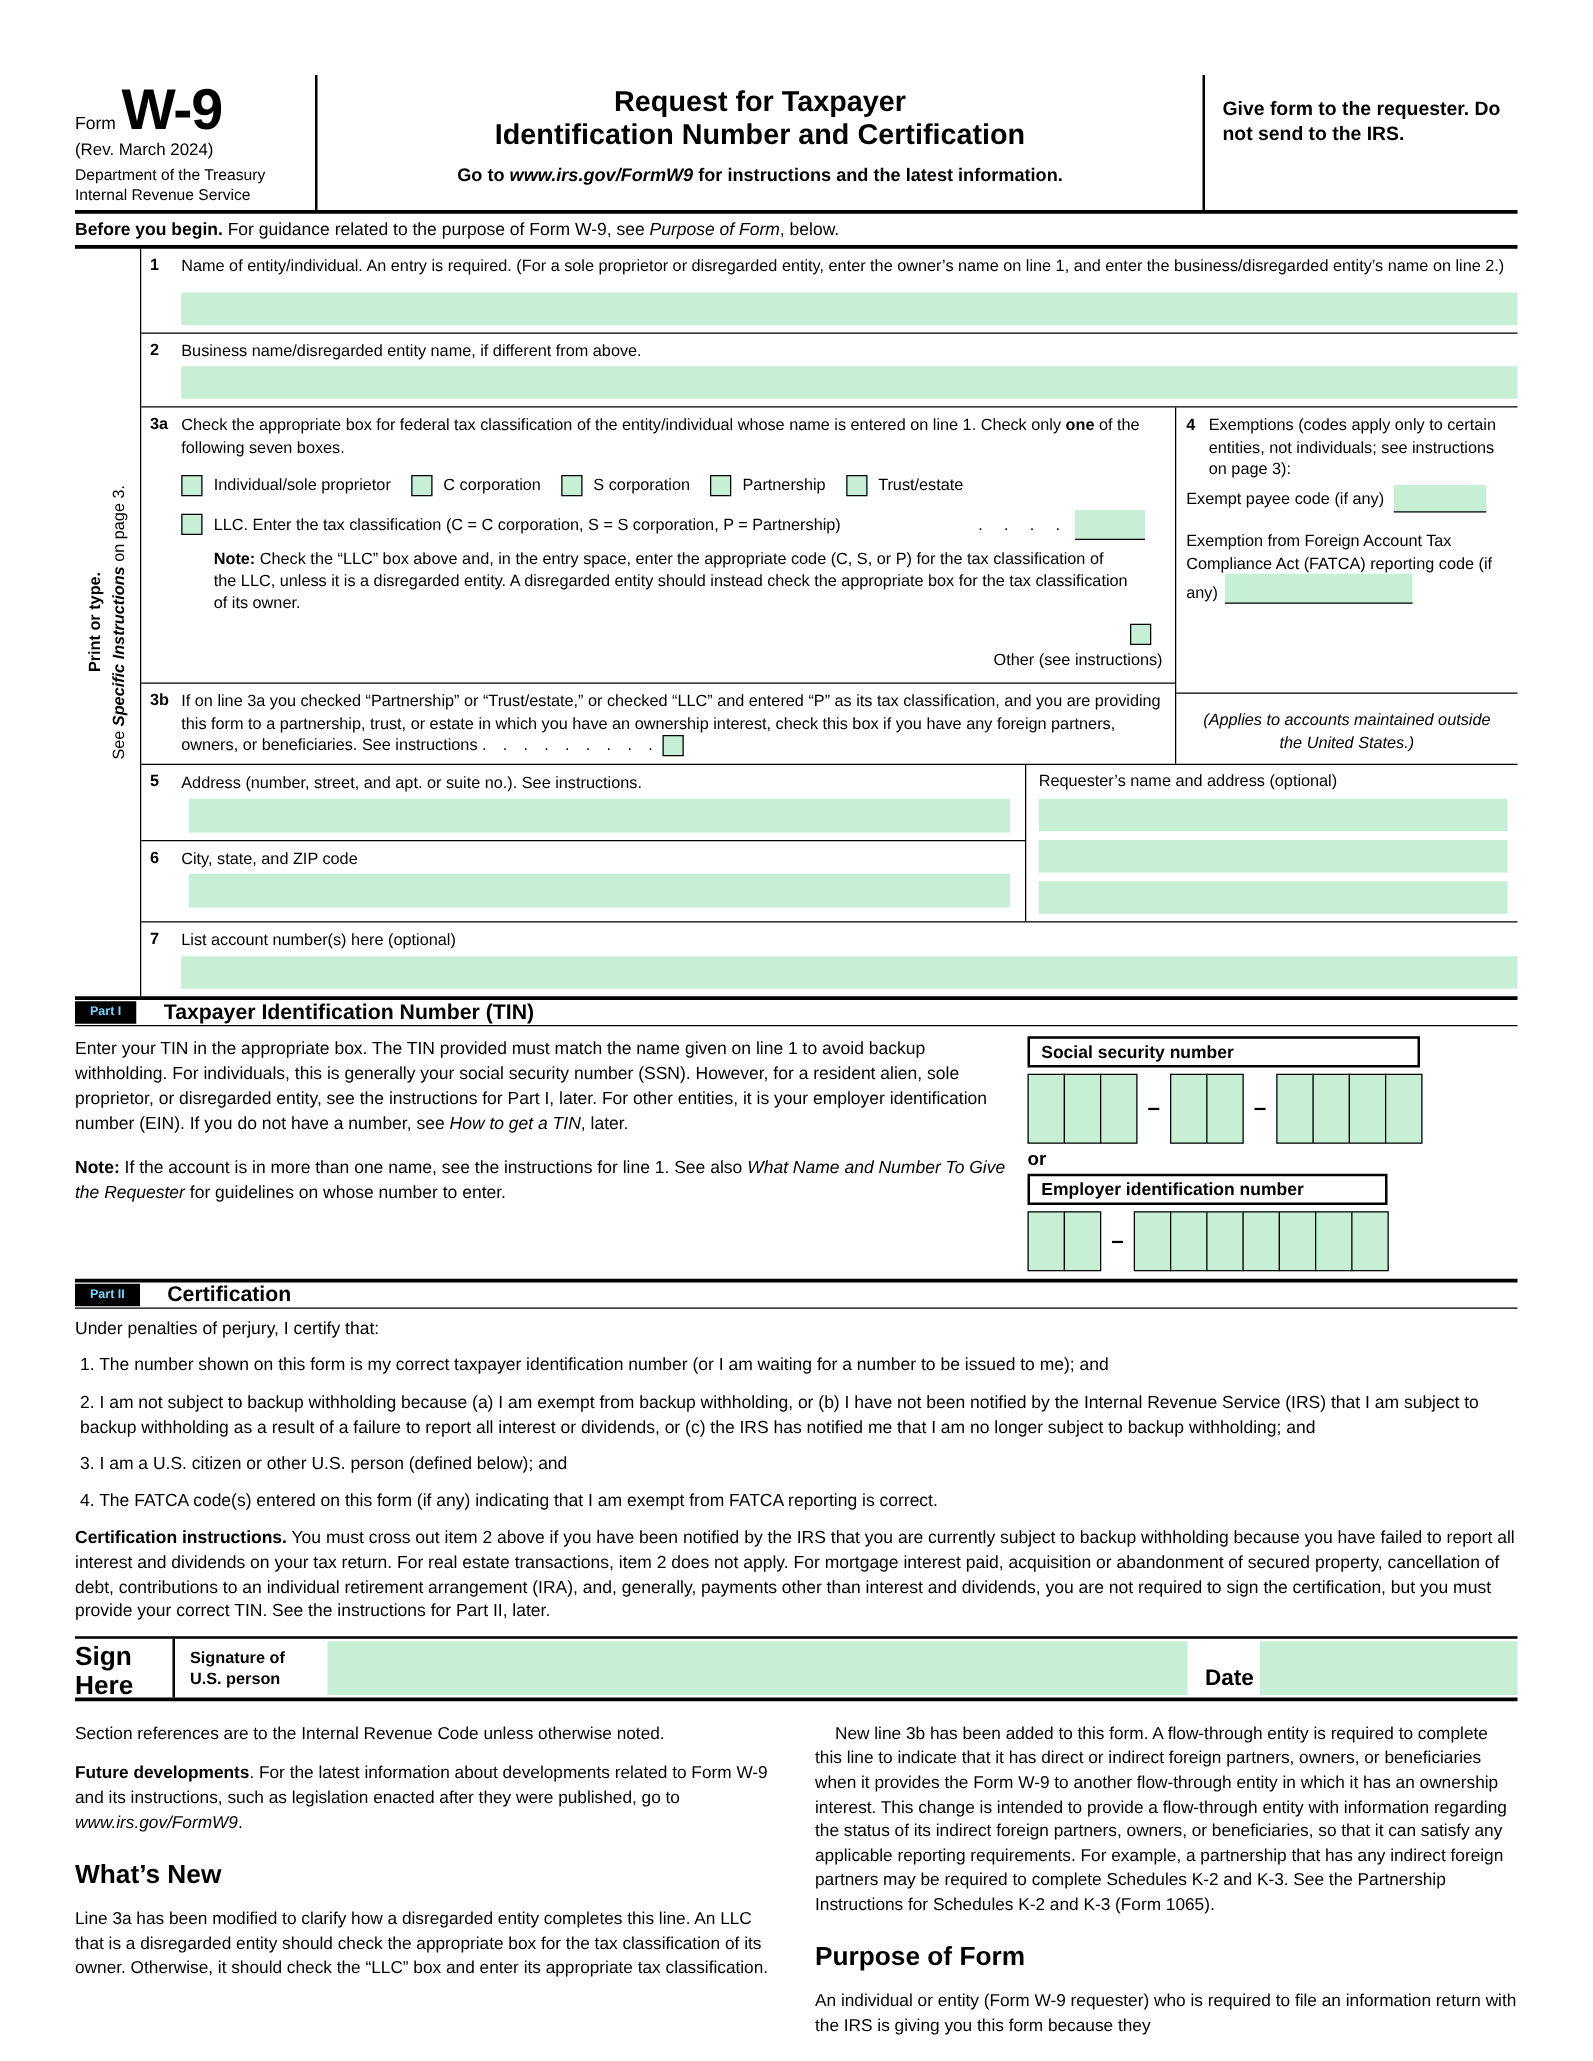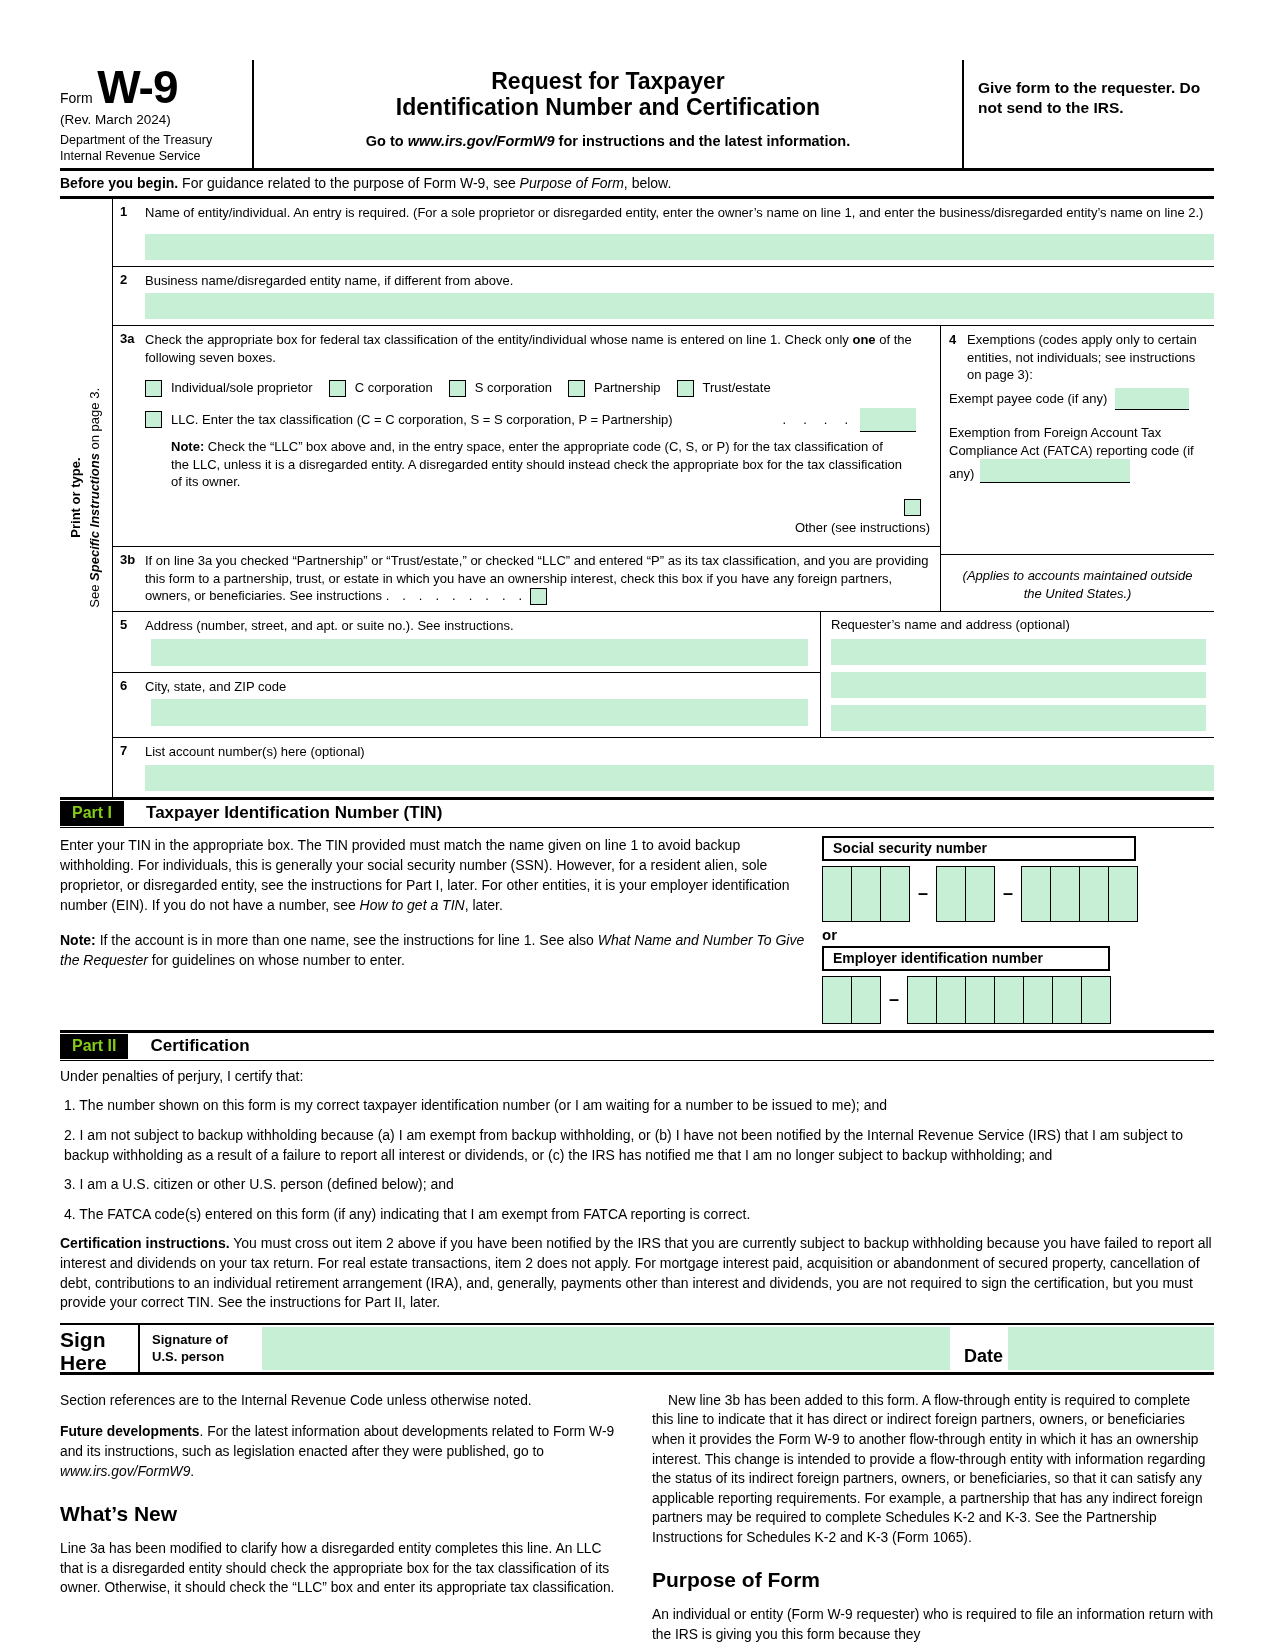--- a/index.html
+++ b/index.html
@@ -80,21 +80,21 @@
   .row56 { display:flex; border-bottom:1px solid #000; }
   .row56-left { flex:1; min-width:0; }
   .row5 { display:flex; border-bottom:1px solid #000; }
   .row6 { display:flex; }
   .addr-strip { height:27px; background:var(--green); margin:4px 12px 0 6px; }
   .row56-right { width:394px; flex:0 0 394px; border-left:1px solid #000; padding:5px 8px 6px 10px; font-size:13px; }
   .req-strip { height:26px; background:var(--green); margin-top:7px; }
 
   
   .part-hdr { display:flex; align-items:center; border-top:3px solid #000; border-bottom:1px solid #000; padding:0; }
-  .part-box { background:#000; color:#84cc16; font-weight:bold; font-size:16px; padding:3px 12px 4px; margin:1px 0; }
+  .part-box { background:#000; color:#7dd3fc; font-weight:bold; font-size:10px; padding:3px 12px 4px; margin:1px 0; }
   .part-title { font-weight:bold; font-size:17px; margin-left:22px; }
 
   
   .p1-body { display:flex; padding:8px 0 6px; }
   .p1-left { flex:1; font-size:14px; line-height:1.42; padding-right:16px; }
   .p1-left p { margin:0 0 16px; }
   .p1-right { width:392px; flex:0 0 392px; font-size:14px; }
   .tin-label-box { border:2px solid #000; font-weight:bold; padding:2px 9px 3px; }
   .ssn-label-box { width:314px; }
   .ein-label-box { width:288px; margin-top:3px; }

